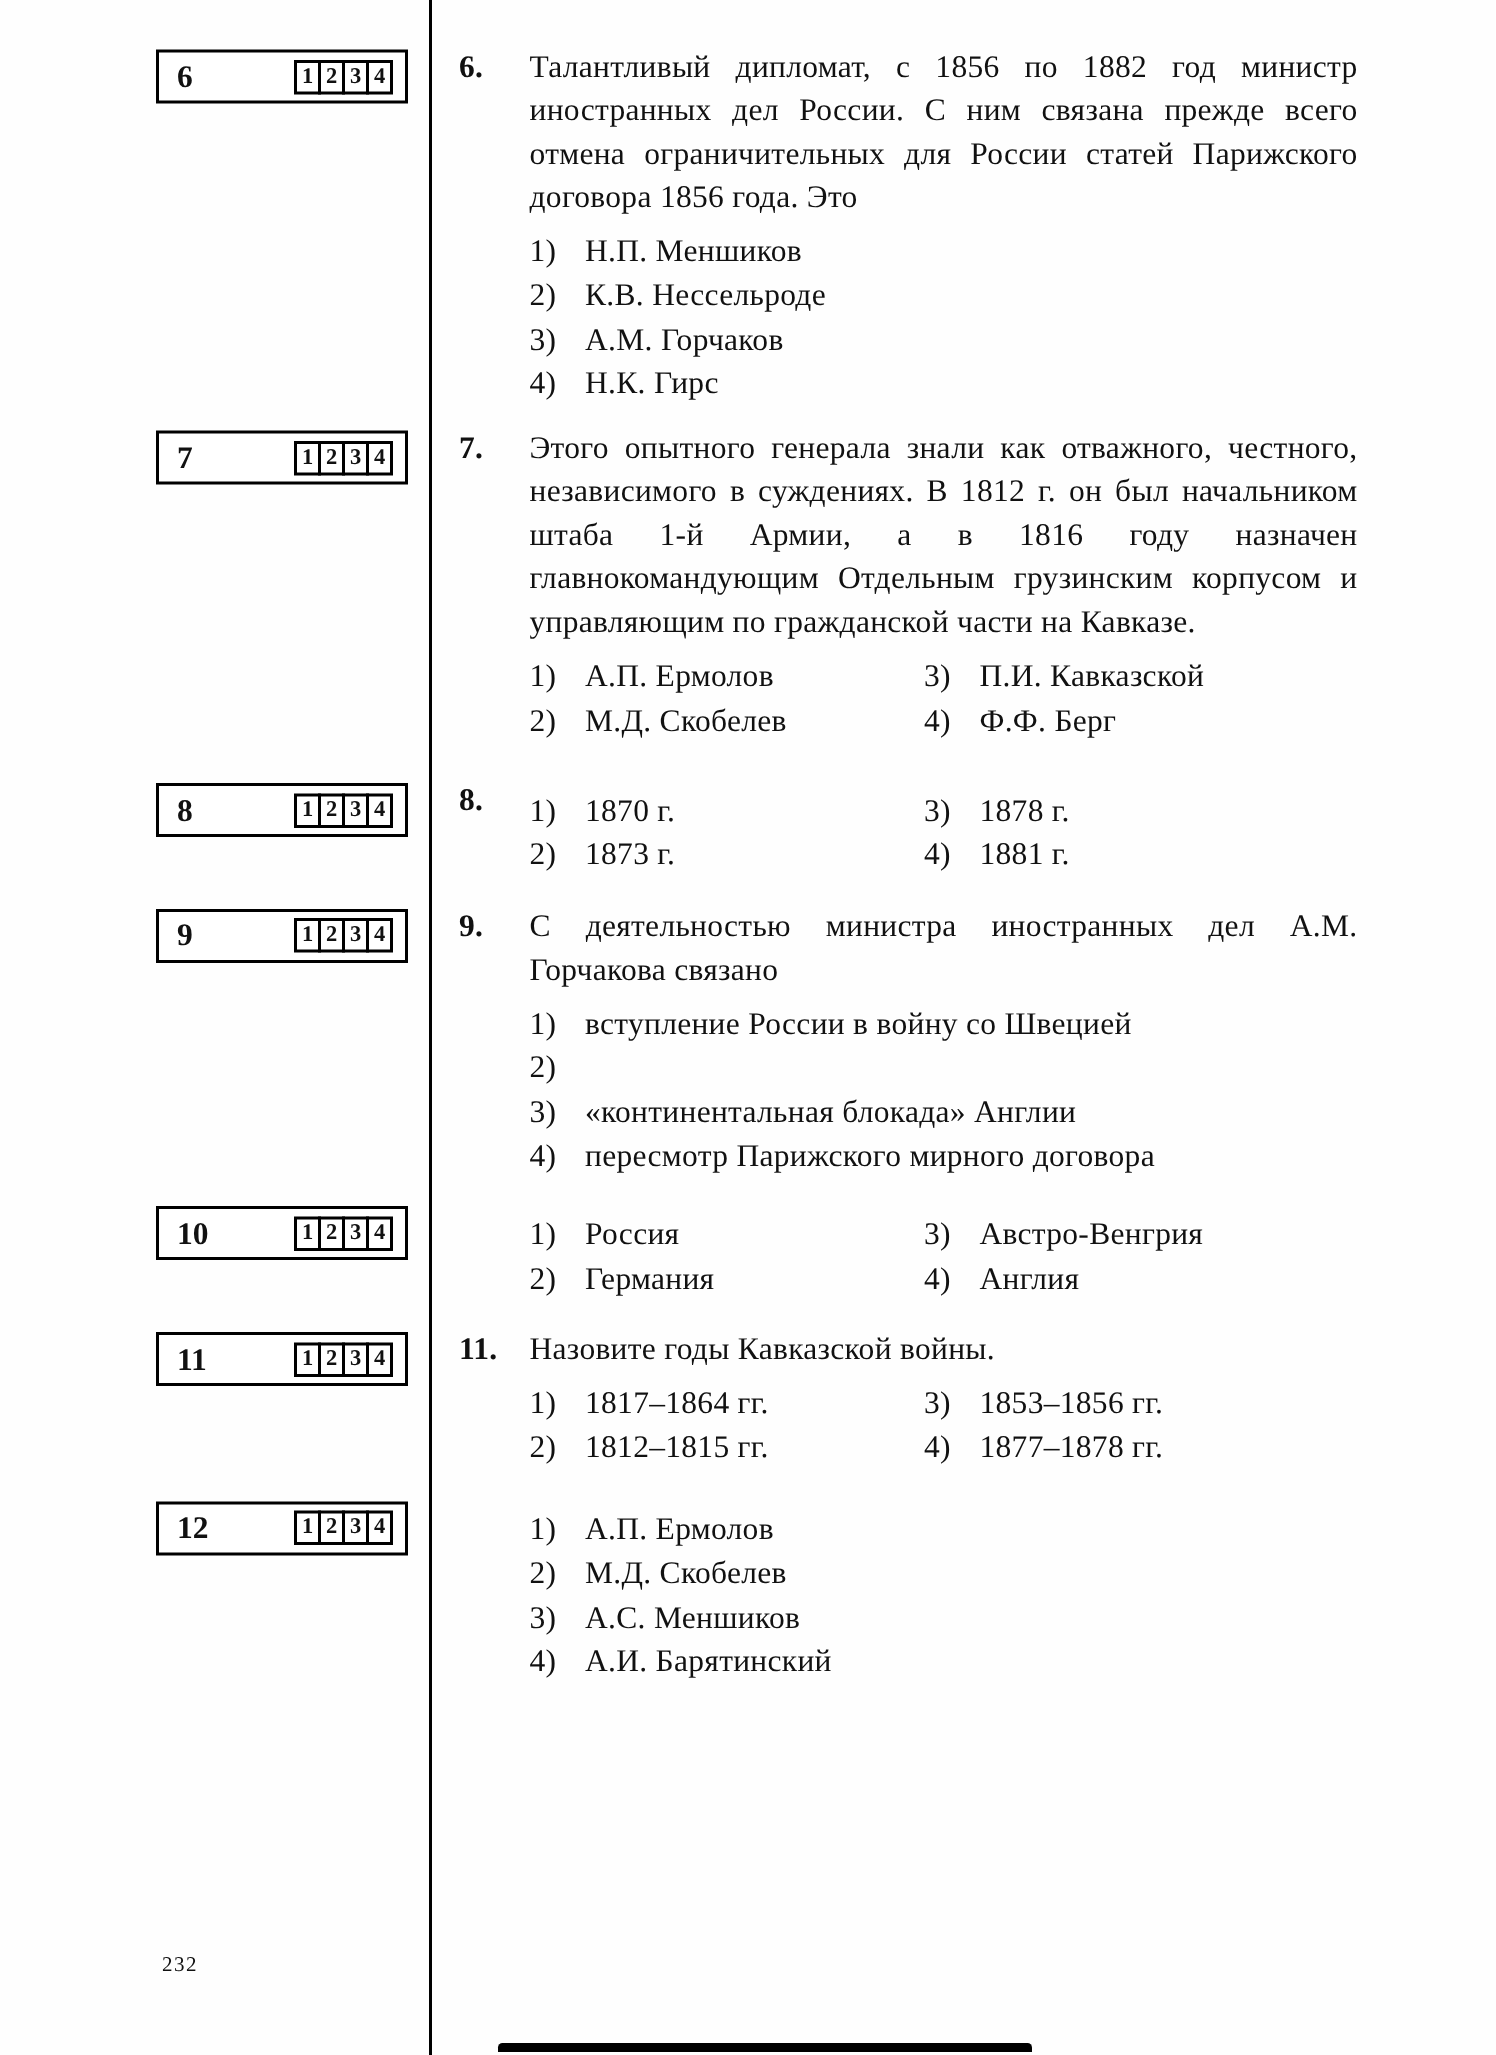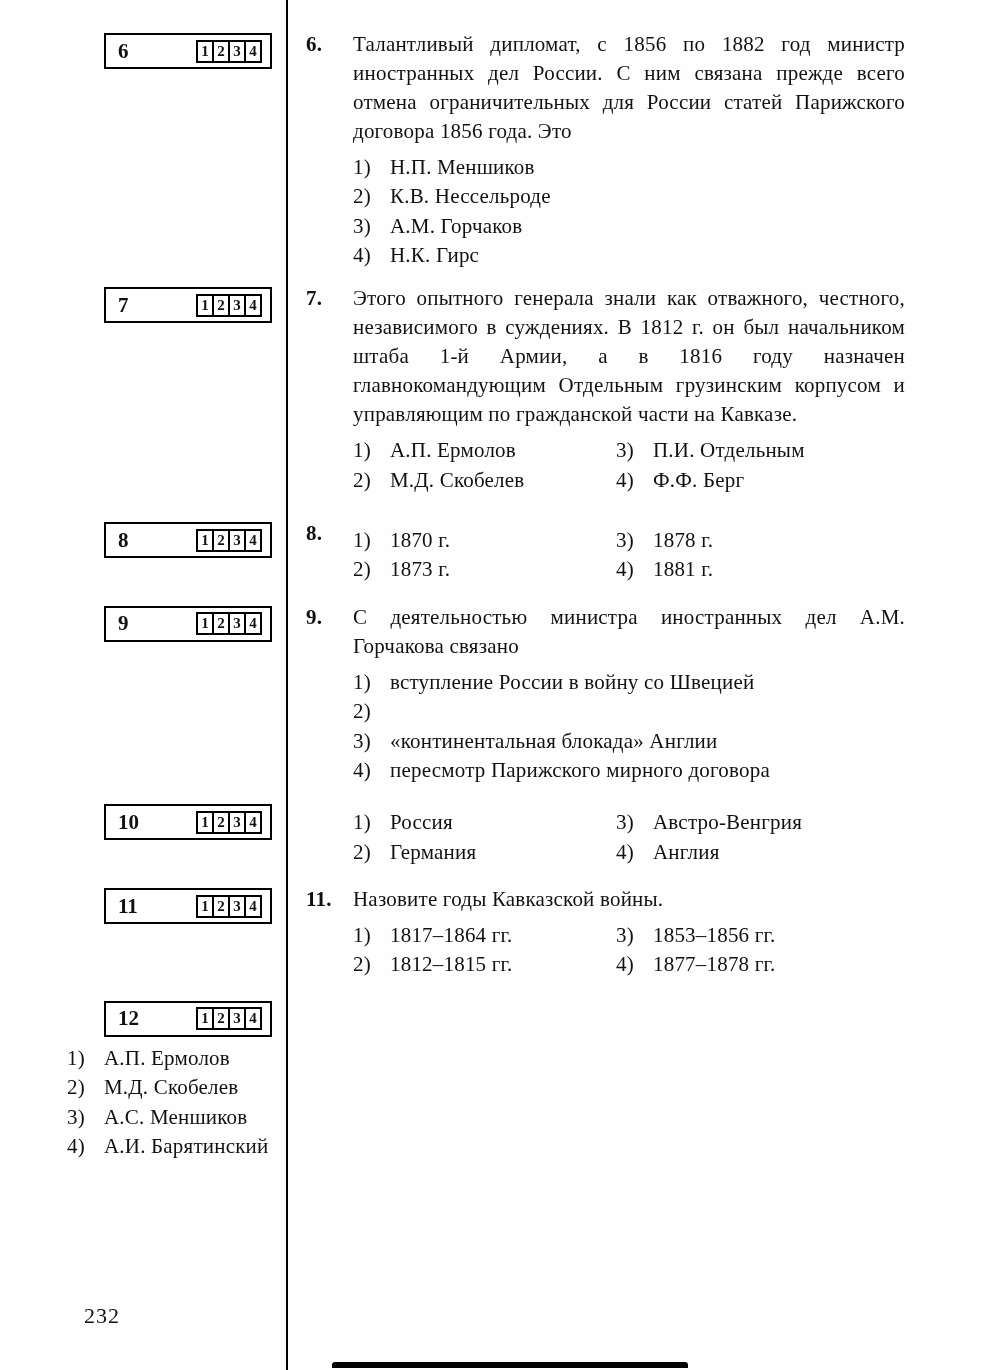--- a/index.html
+++ b/index.html
@@ -21,21 +21,21 @@
   }
   .content {
     position: absolute;
     top: 30px; left: 0; right: 0;
   }
   .q-row { display: flex; align-items: flex-start; }
   .mb16 { margin-bottom: 16px; }
   .mb14 { margin-bottom: 14px; }
   .mb24 { margin-bottom: 24px; }
   .mb18 { margin-bottom: 18px; }
-  .mb0  { margin-bottom: 0; flex-direction: column; }
+  .mb0  { margin-bottom: 0; }
 
   .left-cell { width: 286px; flex: none; padding-left: 104px; }
   .answer-box {
     width: 168px; height: 36px;
     border: 2px solid #000;
     display: flex; align-items: center; justify-content: space-between;
     padding: 0 8px 0 12px;
     margin-top: 3px;
     background: #fff;
   }
@@ -71,22 +71,22 @@
   .opt-num { flex: none; width: 37px; }
   .options.cols-2 {
     display: grid;
     grid-template-columns: 263px 1fr;
     grid-auto-flow: column;
     grid-template-rows: repeat(2, auto);
   }
 
   .page-number {
     position: absolute;
-    left: 84px; top: 1303px;
-    font-size: 22px;
+    left: 108px; top: 1303px;
+    font-size: 14px;
     letter-spacing: 1px;
   }
   .artifact {
     position: absolute;
     left: 332px; top: 1362px;
     width: 356px; height: 6px;
     background: #000;
     border-radius: 3px 3px 0 0;
   }
 </style>
@@ -157,21 +157,21 @@
           <div class="option">
               <span class="opt-num">1)</span>
               <span>А.П. Ермолов</span>
             </div>
           <div class="option">
               <span class="opt-num">2)</span>
               <span>М.Д. Скобелев</span>
             </div>
           <div class="option">
               <span class="opt-num">3)</span>
-              <span>П.И. Отдельным</span>
+              <span>П.И. Кавказской</span>
             </div>
           <div class="option">
               <span class="opt-num">4)</span>
               <span>Ф.Ф. Берг</span>
             </div>
         </div>
       </div>
     </div>
 
     <div class="q-row mb18">

